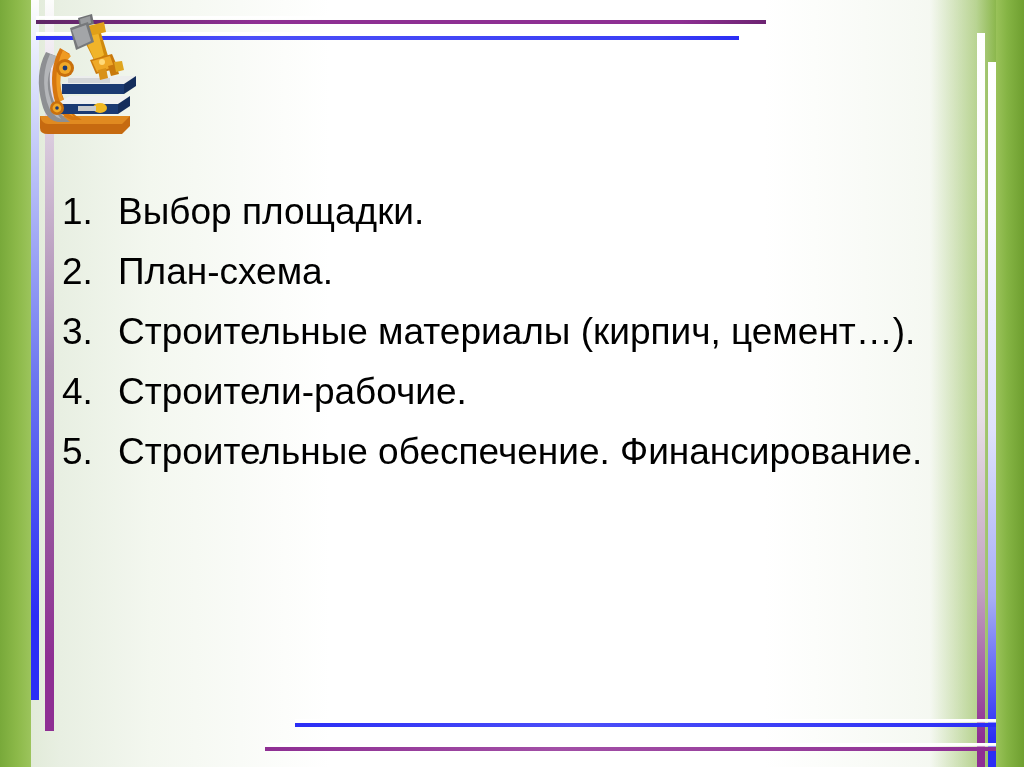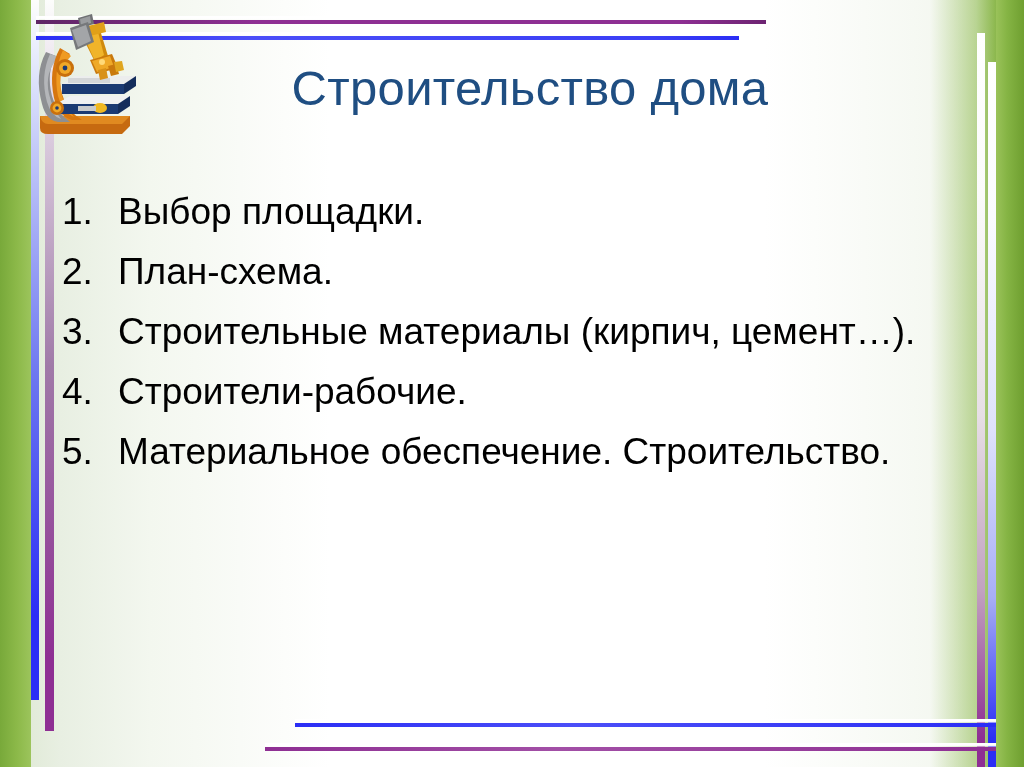--- a/index.html
+++ b/index.html
@@ -279,38 +279,37 @@
     <path d="M64 48 L86 42 L92 56 L70 62 Z" fill="#c9790d"></path>
     <path d="M66 49 L84 44 L88 55 L71 60 Z" fill="#efa928"></path>
 
     <path d="M72 58 L80 56 L82 66 L74 68 Z" fill="#d89118"></path>
     <path d="M82 54 L90 52 L93 62 L85 64 Z" fill="#c9790d"></path>
     <path d="M88 50 L96 49 L98 58 L90 60 Z" fill="#e0a51f"></path>
 
     <circle cx="76" cy="50" r="3" fill="#ffd978"></circle>
   </svg>
 
-  <div class="title">Строительство дома</div>
 
   <div class="body-list">
     <div class="li">
       <span class="li-num">1.</span>
       <span class="li-text">Выбор площадки.</span>
     </div>
     <div class="li">
       <span class="li-num">2.</span>
       <span class="li-text">План-схема.</span>
     </div>
     <div class="li">
       <span class="li-num">3.</span>
       <span class="li-text">Строительные материалы (кирпич, цемент…).</span>
     </div>
     <div class="li">
       <span class="li-num">4.</span>
       <span class="li-text">Строители-рабочие.</span>
     </div>
     <div class="li">
       <span class="li-num">5.</span>
-      <span class="li-text">Материальное обеспечение. Строительство.</span>
+      <span class="li-text">Строительные обеспечение. Финансирование.</span>
     </div>
   </div>
 
 </div>
 
 </body></html>

